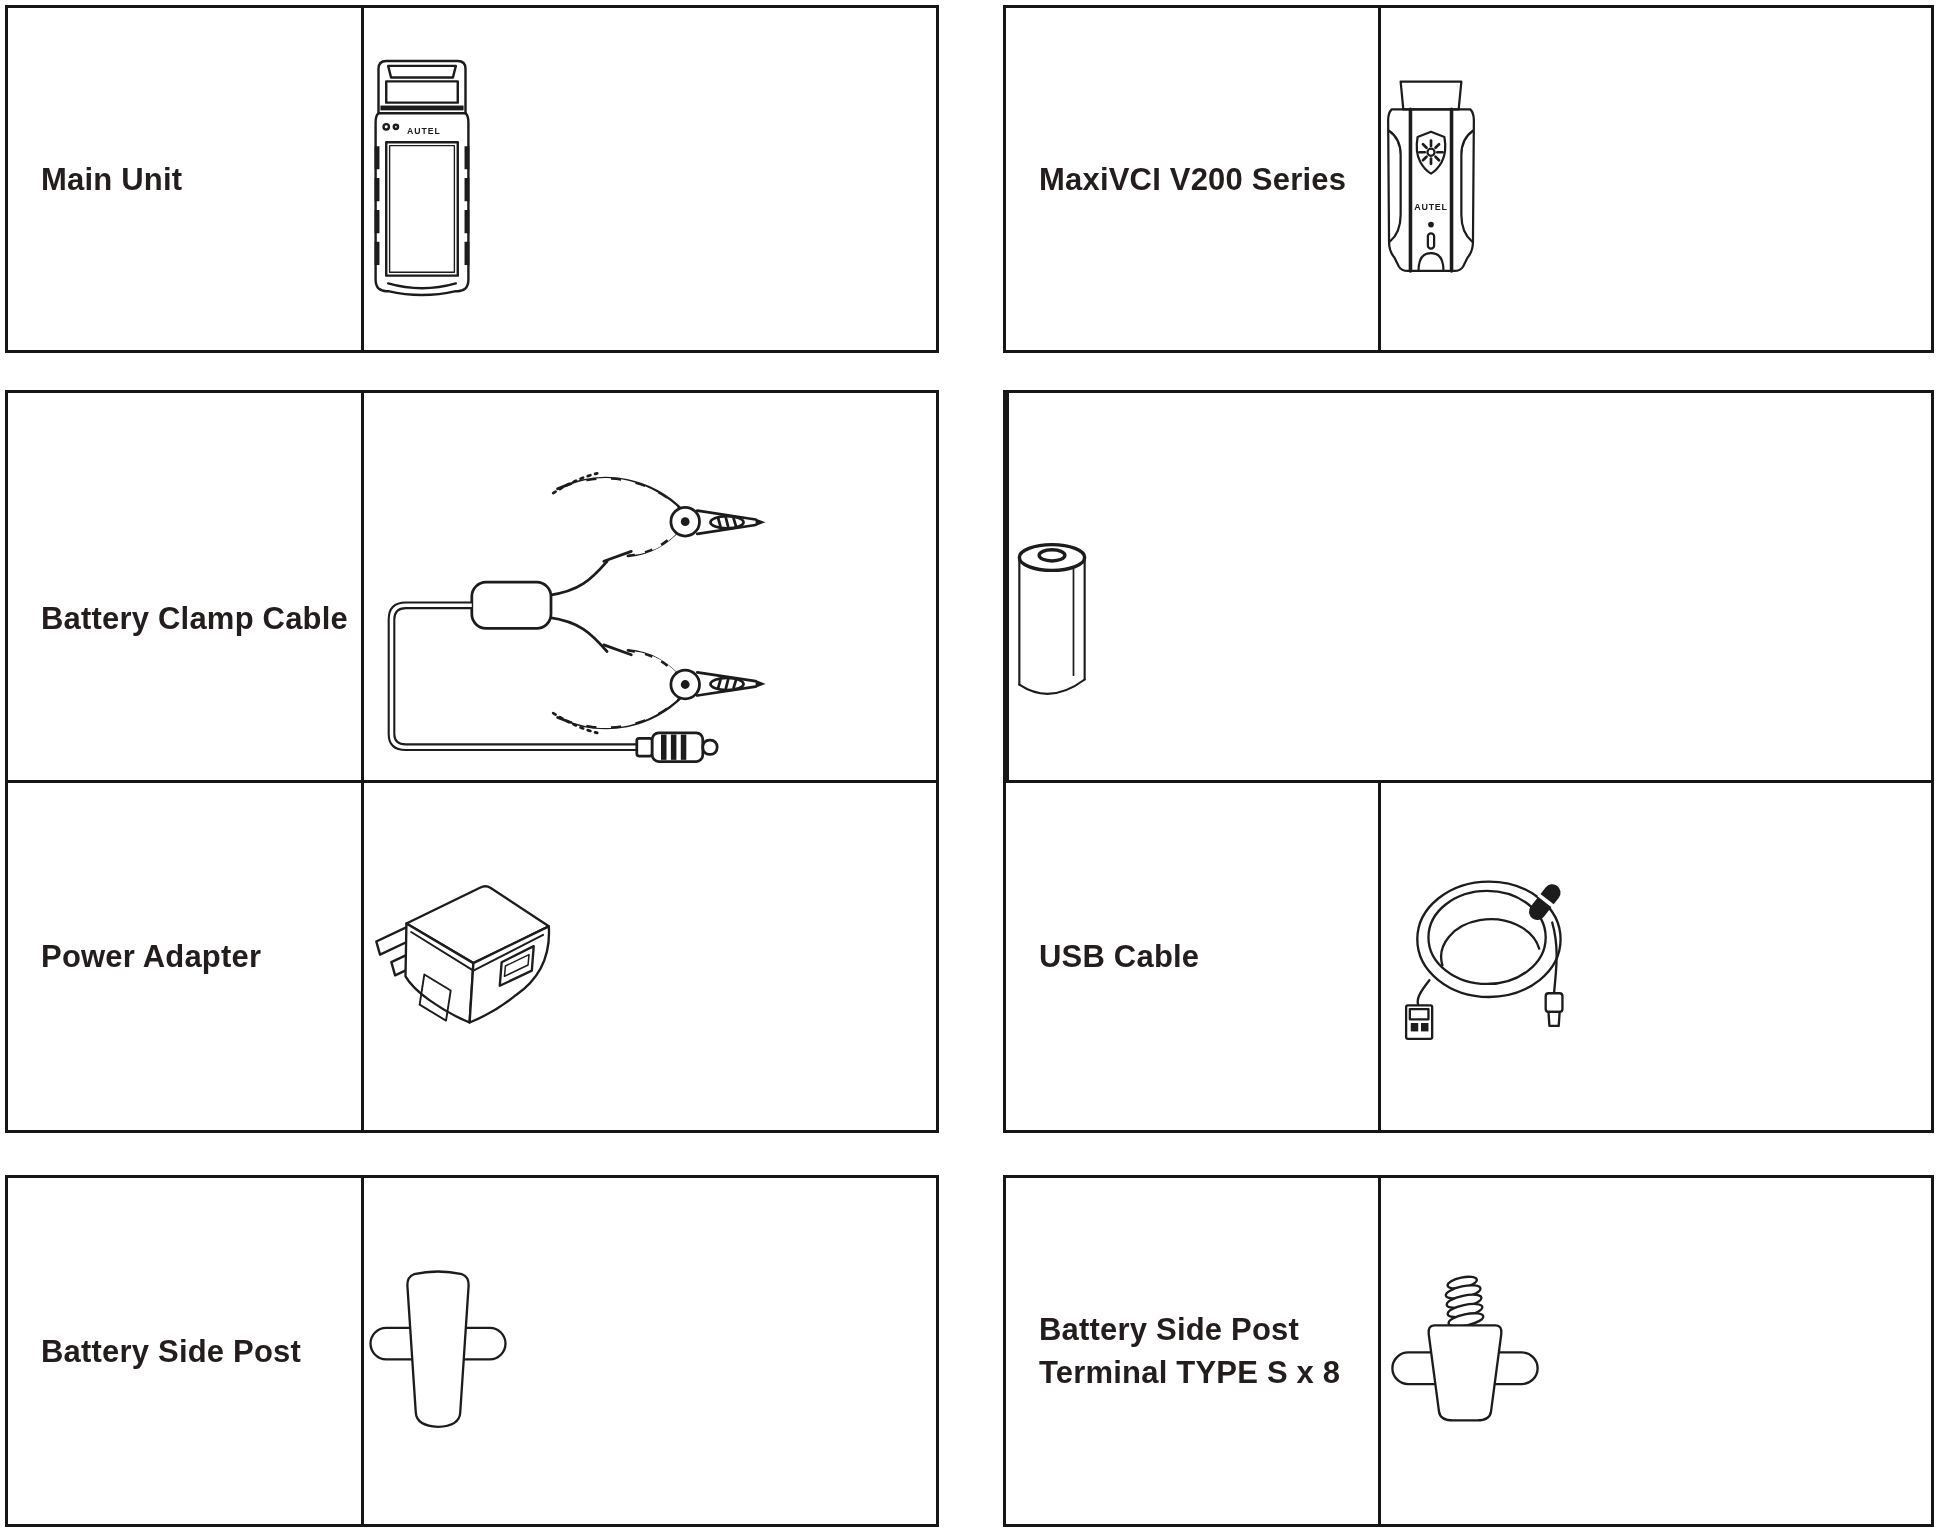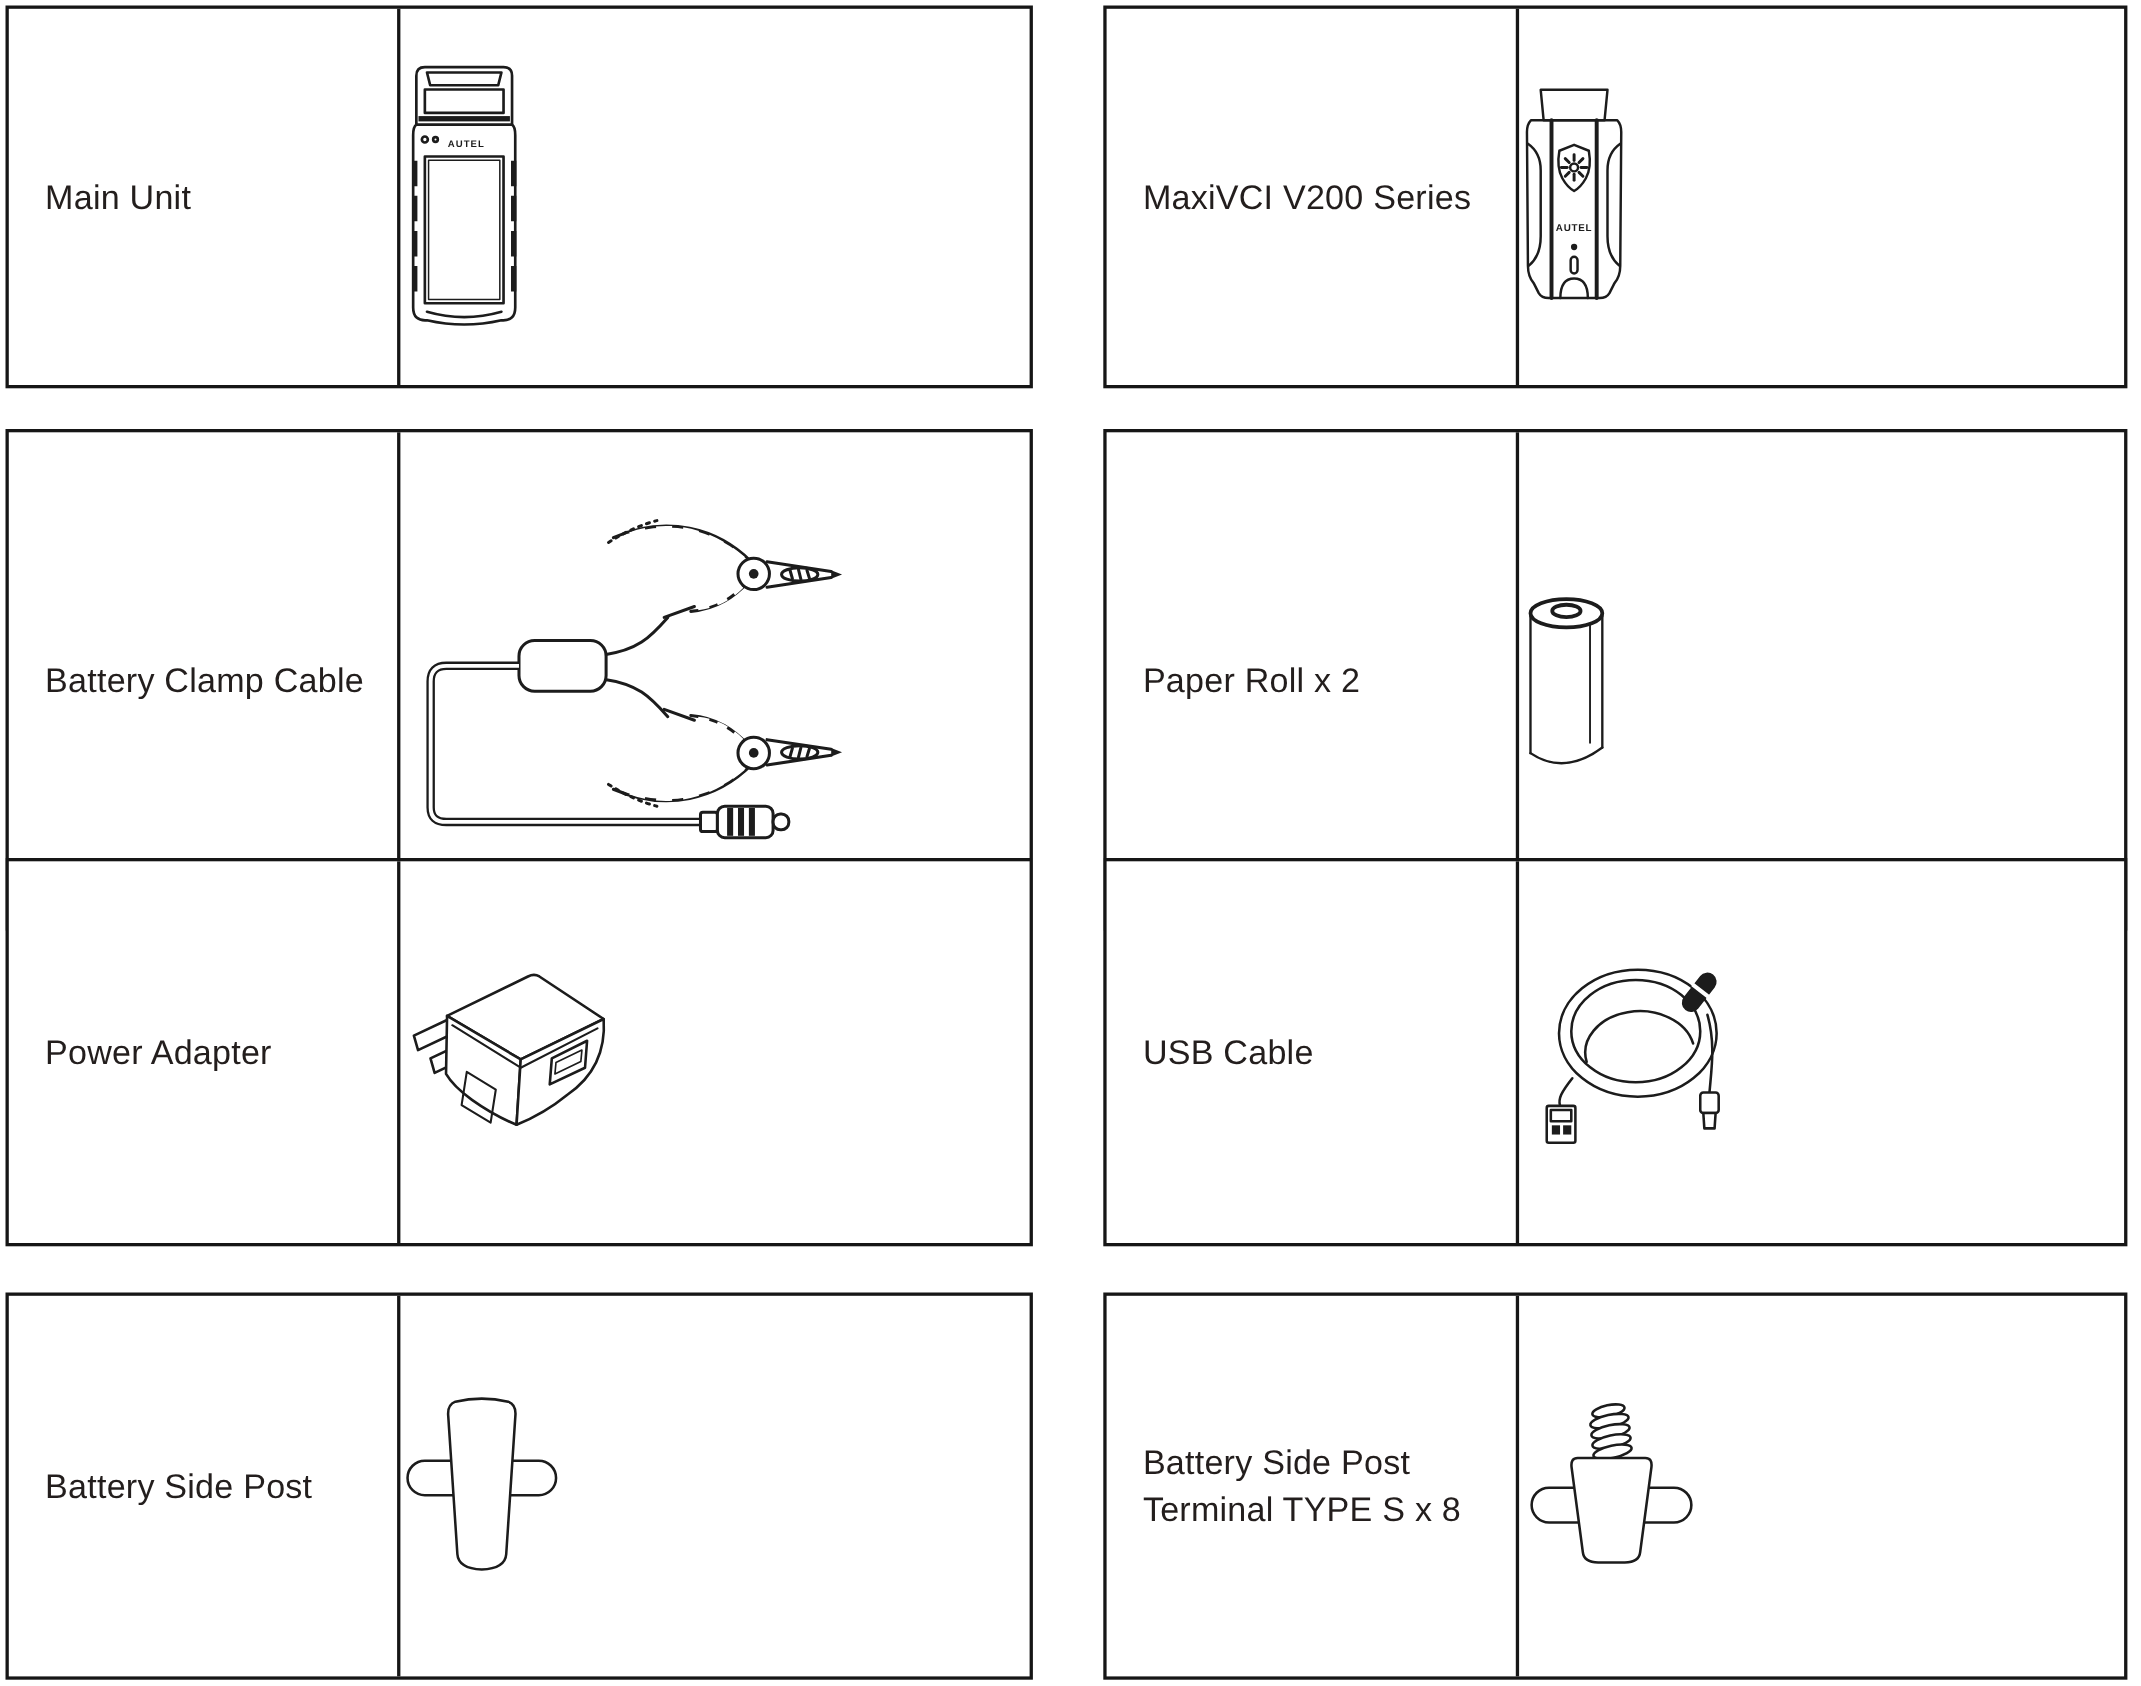--- a/index.html
+++ b/index.html
@@ -17,21 +17,21 @@
   .r2 { top:390px;  height:456px; }
   .r3 { top:780px;  height:353px; }
   .r4 { top:1175px; height:352px; }
   .label-cell {
     box-sizing:border-box; display:flex; flex-direction:column; justify-content:center;
     padding-left:33px; padding-right:10px;
   }
   .colL .label-cell { flex:0 0 353px; }
   .colR .label-cell { flex:0 0 360px; }
   .label-cell span {
-    font-size:31px; font-weight:normal; color:#231e1d; line-height:43px;
+    font-size:31px; font-weight:bold; color:#231e1d; line-height:43px;
     letter-spacing:0.2px; white-space:nowrap;
   }
   .image-cell {
     flex:1 1 auto; border-left:3px solid #161616;
     display:flex; align-items:center; 
   }
   svg { display:block; }
   svg text { font-family:"Liberation Sans", sans-serif; font-weight:bold; fill:#1c1c1c; }
   .ln  { stroke:#1c1c1c; fill:none; stroke-width:2.5; stroke-linecap:round; stroke-linejoin:round; }
   .lnf { stroke:#1c1c1c; fill:#ffffff; stroke-width:2.5; stroke-linejoin:round; }
@@ -138,23 +138,20 @@
           <rect class="dk" x="270" y="250.5" width="5" height="23"></rect>
           <rect class="dk" x="279" y="250.5" width="5" height="23"></rect>
           <rect class="dk" x="288" y="250.5" width="5" height="23"></rect>
           <rect class="lnf" x="308" y="255.5" width="13" height="13" rx="6"></rect>
         </g>
       </svg>
     </div>
   </div>
 
   <div class="tbl colR r2">
-    <div class="label-cell">
-      <span>Paper Roll x 2</span>
-    </div>
     <div class="image-cell">
       <svg viewBox="0 0 100 206" width="86" height="177">
         <g class="ln">
           <path d="M12,32 L12,180"></path>
           <path d="M88,32 L88,174"></path>
           <ellipse cx="50" cy="32" rx="38" ry="15" stroke-width="4"></ellipse>
           <ellipse cx="50" cy="29.5" rx="15" ry="6.5" stroke-width="4"></ellipse>
           <path d="M12,180 Q48,204 88,174"></path>
           <path d="M75,45 L75,169" stroke-width="2"></path>
         </g>

